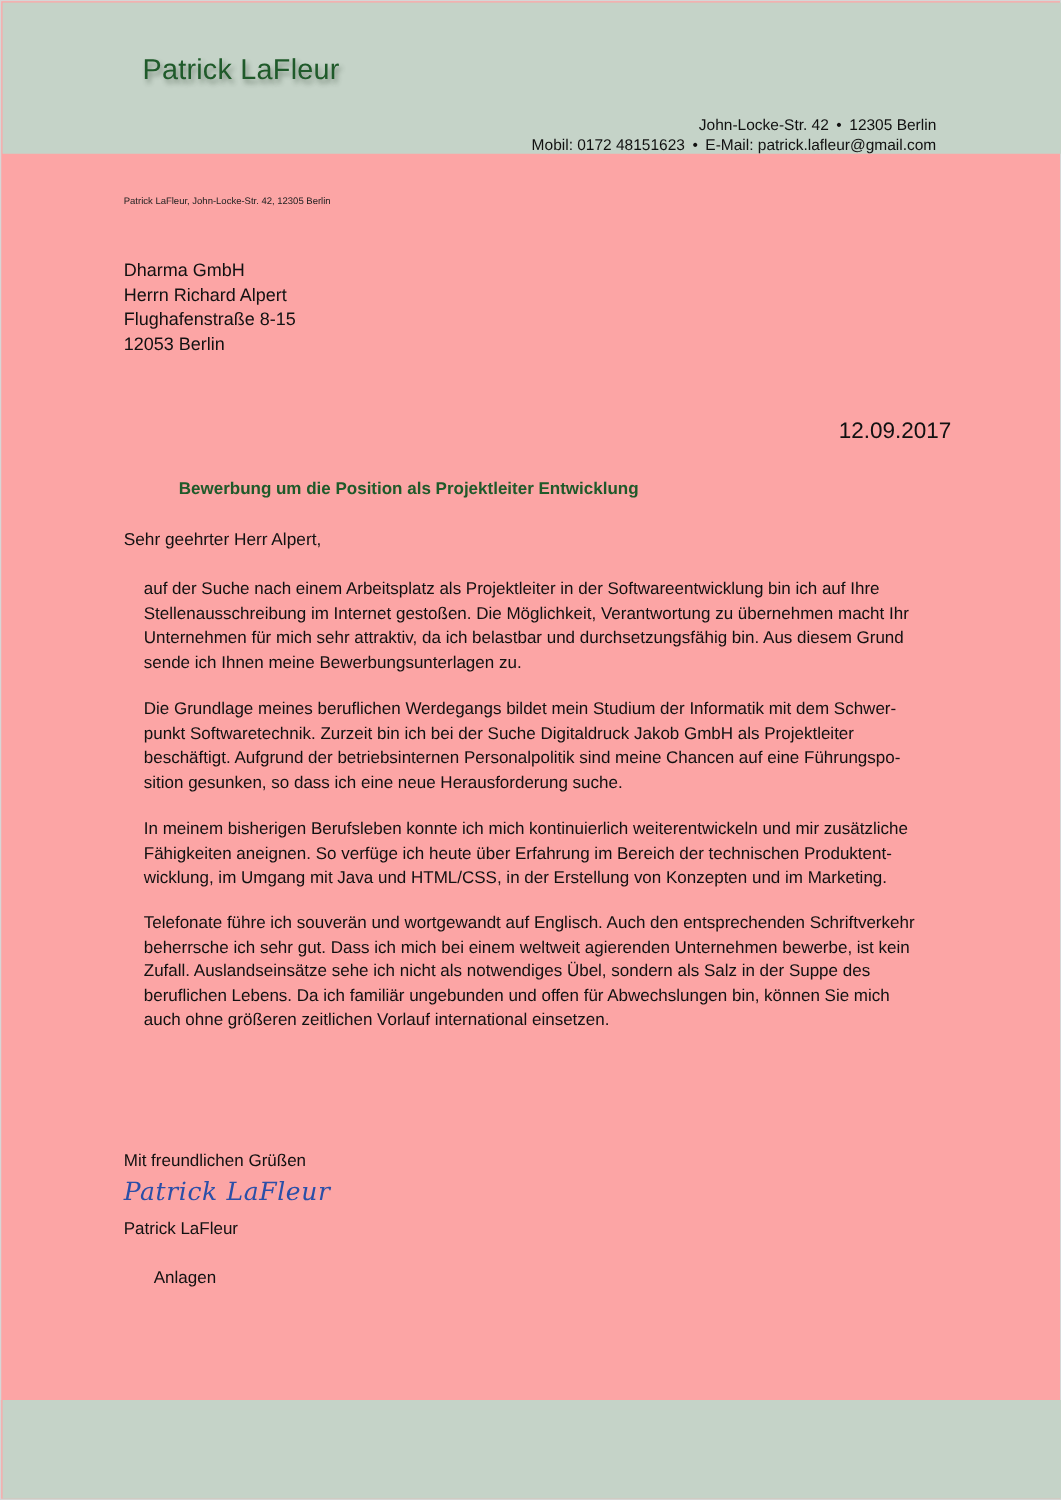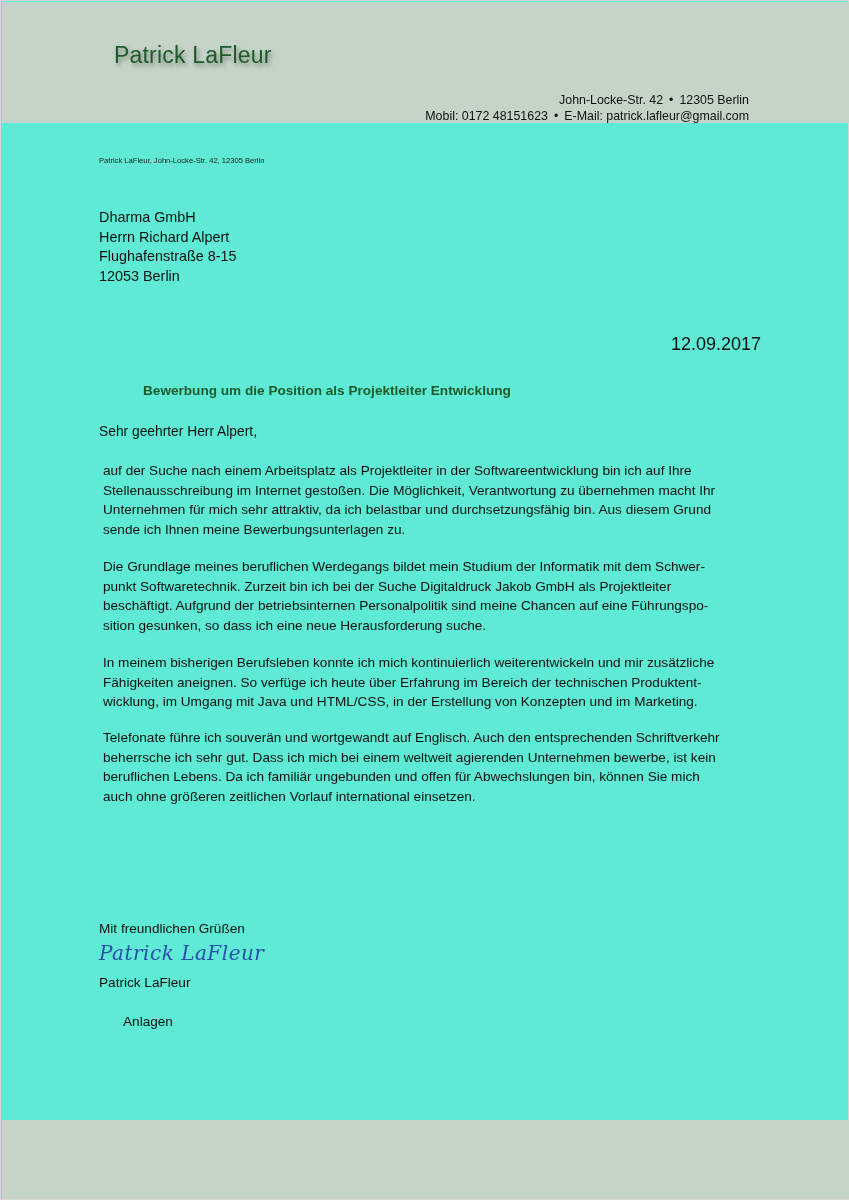--- a/index.html
+++ b/index.html
@@ -4,21 +4,21 @@
 <style>
   html, body { margin: 0; padding: 0; }
   body {
     width: 849px; height: 1200px; position: relative; overflow: hidden;
     background: #ffffff;
     font-family: "Liberation Sans", "DejaVu Sans", sans-serif;
     color: #111;
   }
   .page {
     position: absolute; left: 0; top: 0; width: 847px; height: 1198px;
-    border: 1px solid #d6d6d6; background: #5eead4;
+    border: 1px solid #d6d6d6; background: #fca5a5;
   }
   .header-band {
     position: absolute; left: 1px; top: 1px; width: 847px; height: 121px;
     background: #c5d3c8;
   }
   .header-name {
     position: absolute; left: 112px; top: 40px;
     font-size: 23px; color: #1f5a2a; letter-spacing: 0.2px;
     text-shadow: 2px 3px 4px rgba(40,60,40,0.45);
   }
@@ -28,21 +28,21 @@
   .contact.l1 { top: 92px; }
   .contact.l2 { top: 108px; }
   .bullet { margin: 0 6px; }
   .sender-line {
     position: absolute; left: 98px; top: 155px; font-size: 7.6px; color: #222;
   }
   .recipient { position: absolute; left: 98px; top: 207px; font-size: 14.4px; line-height: 19.5px; }
   .date { position: absolute; right: 87px; top: 333px; font-size: 18px; }
   .subject { position: absolute; left: 98px; top: 382px; font-size: 13.6px; font-weight: bold; color: #1f5a2a; padding-left: 44px; }
   .salutation { position: absolute; left: 98px; top: 423px; font-size: 13.8px; }
-  .body { position: absolute; left: 102px; width: 660px; font-size: 13.6px; line-height: 19.5px; }
+  .body { position: absolute; left: 114px; width: 660px; font-size: 13.6px; line-height: 19.5px; }
   .body p { margin: 0; white-space: nowrap; }
   .p1 { top: 460px; }
   .p2 { top: 556px; }
   .p3 { top: 652px; }
   .p4 { top: 727px; }
   .p5 { top: 844px; }
   .closing { position: absolute; left: 98px; top: 920px; font-size: 13.6px; }
   .signature {
     position: absolute; left: 98px; top: 940px; font-size: 20px; color: #2a4fa8;
     font-family: "DejaVu Serif", serif; font-style: italic; letter-spacing: 0.5px;
@@ -97,20 +97,21 @@
     <p>sition gesunken, so dass ich eine neue Herausforderung suche.</p>
   </div>
   <div class="body p3">
     <p>In meinem bisherigen Berufsleben konnte ich mich kontinuierlich weiterentwickeln und mir zusätzliche</p>
     <p>Fähigkeiten aneignen. So verfüge ich heute über Erfahrung im Bereich der technischen Produktent-</p>
     <p>wicklung, im Umgang mit Java und HTML/CSS, in der Erstellung von Konzepten und im Marketing.</p>
   </div>
   <div class="body p4">
     <p>Telefonate führe ich souverän und wortgewandt auf Englisch. Auch den entsprechenden Schriftverkehr</p>
     <p>beherrsche ich sehr gut. Dass ich mich bei einem weltweit agierenden Unternehmen bewerbe, ist kein</p>
+    <p>Zufall. Auslandseinsätze sehe ich nicht als notwendiges Übel, sondern als Salz in der Suppe des</p>
     <p>beruflichen Lebens. Da ich familiär ungebunden und offen für Abwechslungen bin, können Sie mich</p>
     <p>auch ohne größeren zeitlichen Vorlauf international einsetzen.</p>
   </div>
 
   <div class="closing">Mit freundlichen Grüßen</div>
   <div class="signature">Patrick LaFleur</div>
   <div class="signed-name">Patrick LaFleur</div>
   <div class="attachments">Anlagen</div>
 
   <div class="footer-band"></div>

